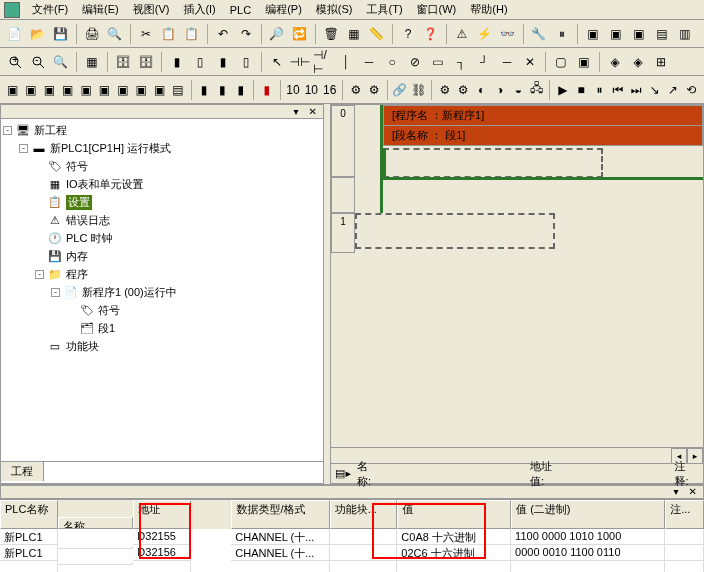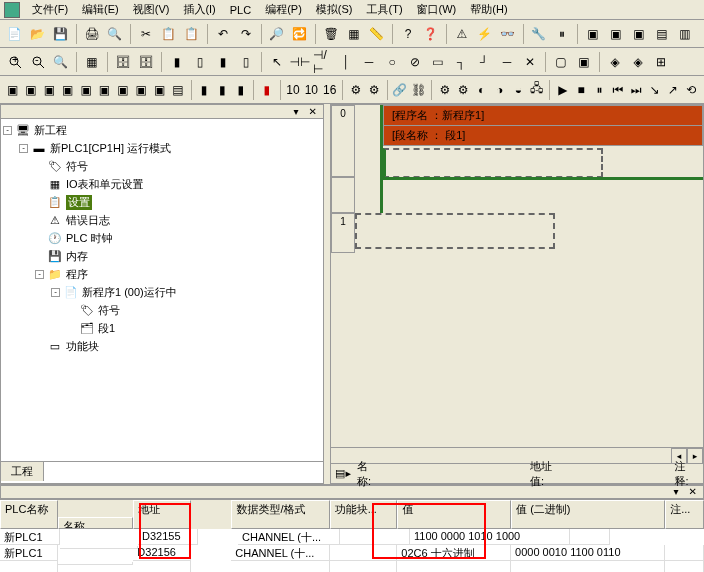--- a/index.html
+++ b/index.html
@@ -358,20 +358,21 @@
       <div class="col c-bin">值 (二进制)</div>
       <div class="col c-cmt">注...</div>
     </div>
     <div class="watch-body">
       <div class="watch-row">
         <div class="col c-plc">新PLC1</div>
         <div class="col c-name"></div>
         <div class="col c-addr">D32155</div>
         <div class="col c-type">CHANNEL (十...</div>
         <div class="col c-func"></div>
+        <div class="col c-val">C0A8 十六进制</div>
         <div class="col c-bin">1100 0000 1010 1000</div>
         <div class="col c-cmt"></div>
       </div>
       <div class="watch-row">
         <div class="col c-plc">新PLC1</div>
         <div class="col c-name"></div>
         <div class="col c-addr">D32156</div>
         <div class="col c-type">CHANNEL (十...</div>
         <div class="col c-func"></div>
         <div class="col c-val">02C6 十六进制</div>

